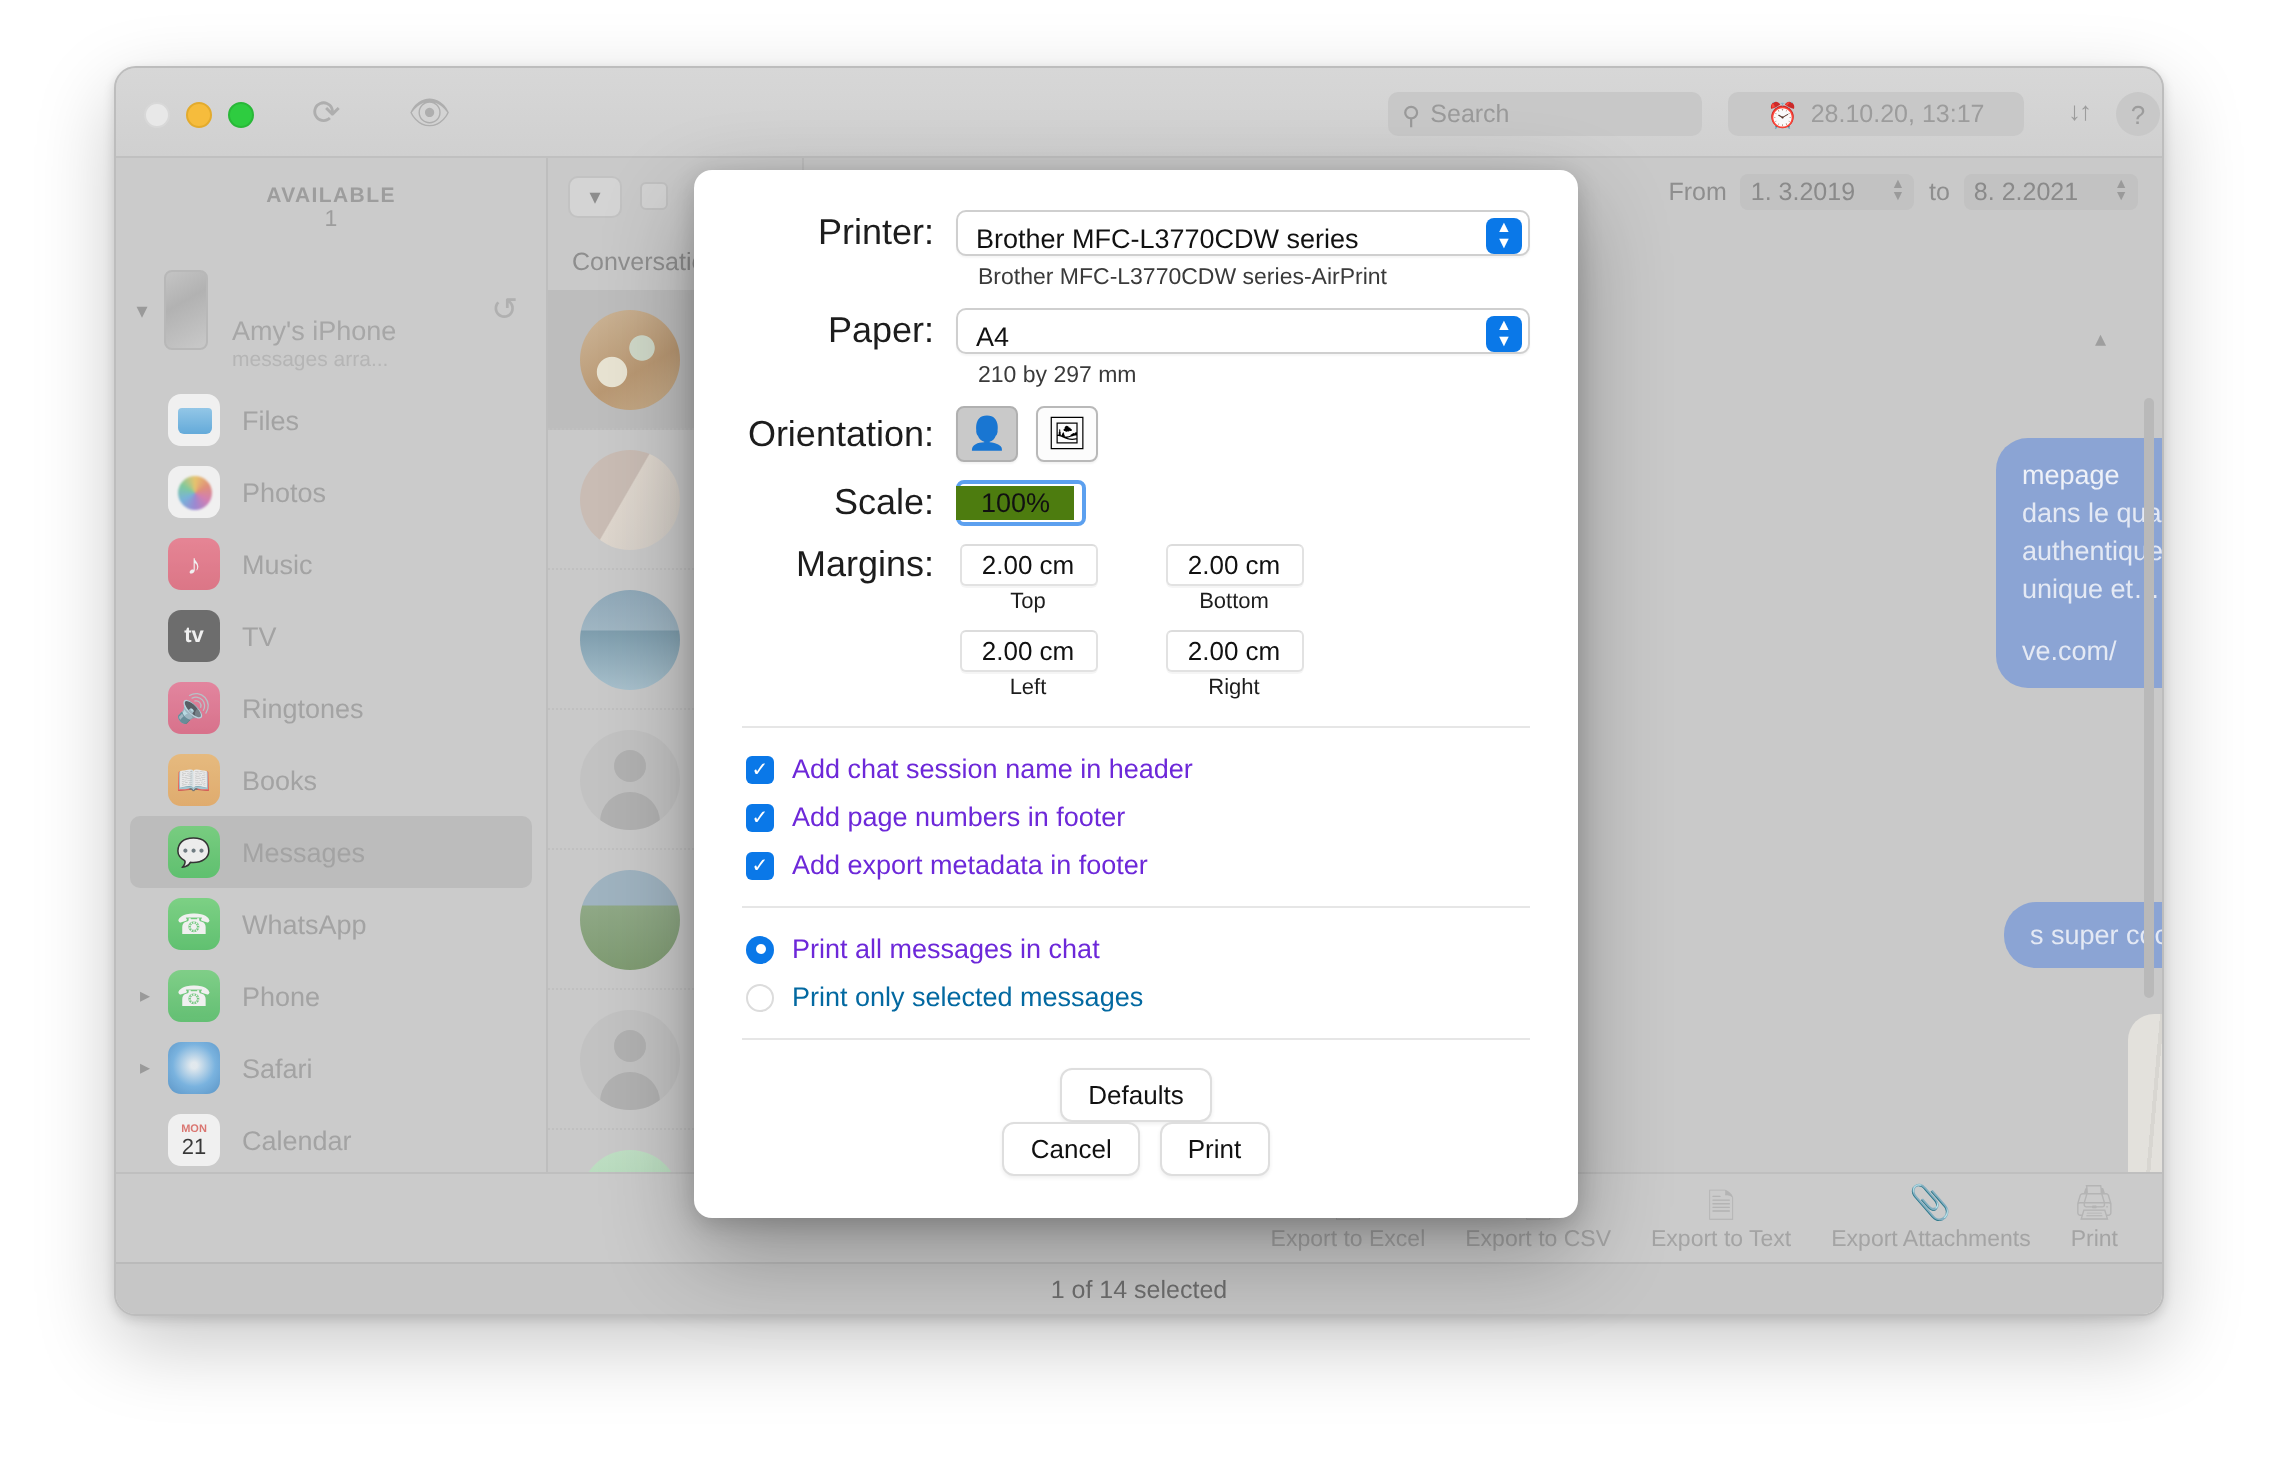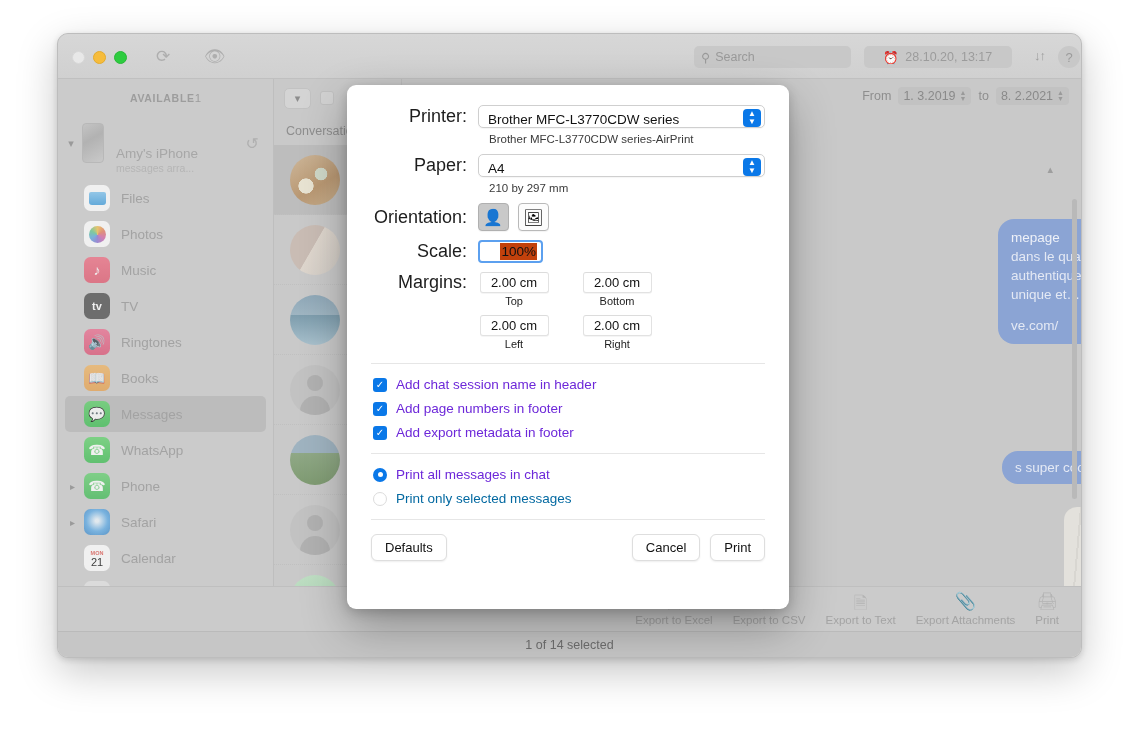--- a/index.html
+++ b/index.html
@@ -53,23 +53,23 @@
     display:flex; align-items:center; justify-content:center;
   }
 
   
   .body { position:relative; display:flex; height: 580px; }
   .sidebar {
     width: 216px; background:#cbcbcb; position:relative;
     border-right:1px solid #bebebe;
   }
   .sb-header {
-    display:flex; justify-content:center; align-items:center;
+    display:flex; justify-content:flex-end; align-items:center;
     padding: 13px 14px 6px 14px; color:#9d9d9d; font-size:10.5px;
-    font-weight:700; letter-spacing:0.7px;
+    font-weight:700; letter-spacing:0.7px;flex-direction:column;
   }
   .sb-count { font-weight:400; font-size:11.5px; letter-spacing:0; }
 
   .device-row { display:flex; align-items:center; padding: 2px 10px 6px 6px; gap:4px; }
   .disclose { width:14px; color:#9a9a9a; font-size:11px; text-align:center; }
   .phone-ico {
     width:22px; height:40px; border-radius:4px;
     background: linear-gradient(150deg,#c4c4c4,#b2b2b2 40%,#c9c9c9);
     border:1.4px solid #b8b8b8;
   }
@@ -158,21 +158,21 @@
 
   
   .msgs { flex:1; background:#c9c9c9; position:relative; }
   .msg-top { height:38px; position:relative; }
   .from-bar {
     position:absolute; right:12px; top:8px; display:flex; align-items:center;
     gap:7px; color:#8e8e8e; font-size:12.5px;
   }
   .date-field {
     background:#c2c2c2; border-radius:4px; padding:2px 5px; display:flex;
-    align-items:center; gap:4px; color:#8a8a8a; font-size:12.5px;
+    align-items:center; gap:18px; color:#8a8a8a; font-size:12.5px;
   }
   .stepper { display:flex; flex-direction:column; color:#9a9a9a; font-size:7px; line-height:6px; }
   .collapse-chev { position:absolute; right:28px; top:84px; color:#9e9e9e; font-size:11px; }
 
   .bubble {
     position:absolute; background:#8ba4d4; color:#e4e9f4; border-radius:16px;
     padding:9px 13px; font-size:13.5px; line-height:19px;
   }
   .b-link { left:596px; top:140px; width:468px; }
   .b-link .t1 { color:#eef1f8; }
@@ -237,21 +237,21 @@
     display:flex; align-items:center; justify-content:center; background:#fcfcfc;
     box-shadow: 0 1px 1px rgba(0,0,0,0.05);
   }
   .ob.on { background:#c9c9c9; border-color:#b0b0b0; }
 
   .scale-field {
     width:65px; height:23px; border:2.5px solid #5ca0ef; border-radius:4px;
     background:#fff; display:flex; align-items:center; justify-content:flex-end;
     padding-right:4px; font-size:13.5px; color:#111;
   }
-  .scale-field span { background:#c2410c; padding:1px 1px; }
+  .scale-field span { background:#4d7c0f; padding:1px 12px; }
 
   .mrow { display:flex; align-items:flex-start; }
   .mgroup { display:flex; flex-direction:column; align-items:center; width:72px; }
   .mfield {
     width:69px; height:21px; border:1px solid #e2e2e2; border-top-color:#dcdcdc;
     border-radius:3px; background:#fff; display:flex; align-items:center;
     justify-content:center; font-size:13px; color:#111;
     box-shadow: 0 1px 0 rgba(0,0,0,0.04);
   }
   .mcap { font-size:11px; color:#1d1d1d; margin-top:2px; }
@@ -266,21 +266,21 @@
   }
   .cbtext { font-size:13.5px; color:#6d28d9; }
 
   .rbrow { display:flex; align-items:center; gap:9px; margin-bottom:9px; padding-left:2px; }
   .rb { width:14px;height:14px;border-radius:50%;background:#0a78e8;flex:none;
     display:flex;align-items:center;justify-content:center; }
   .rb i { width:5px;height:5px;border-radius:50%;background:#fff;display:block; }
   .rb.off { background:#fff; border:1px solid #dcdcdc; }
   .rbtext.dim { color:#0369a1; }
 
-  .dlg-footer { display:flex; align-items:center; justify-content:space-between; margin-top:14px; }
+  .dlg-footer { display:flex; align-items:center; justify-content:space-between; margin-top:14px;flex-direction:column; }
   .btn {
     border:1px solid #dedede; border-radius:6px; background:#fff;
     padding: 5px 13px; font-size:13px; color:#111;
     box-shadow: 0 1px 2px rgba(0,0,0,0.07);
   }
   .right-btns { display:flex; gap:10px; }
 </style>
 </head>
 <body>
 

